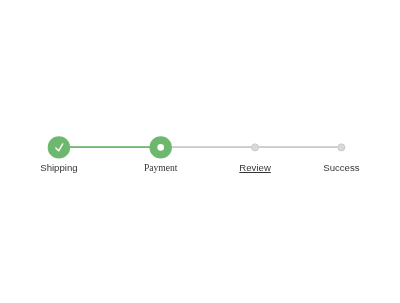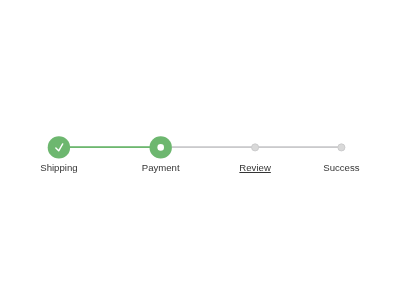--- a/index.html
+++ b/index.html
@@ -66,17 +66,17 @@
     <g>
       <circle class="node-disc" cx="255.1" cy="147.4" r="3.55" fill="#D9D9D9" stroke="#C9C9CB" stroke-width="0.9"></circle>
     </g>
 
     <g>
       <circle class="node-disc" cx="341.4" cy="147.4" r="3.55" fill="#D9D9D9" stroke="#C9C9CB" stroke-width="0.9"></circle>
     </g>
   </svg>
 
   <div class="step-label" style="left: -41.1px; top: 161.6px; color: rgb(53, 53, 53);">Shipping</div>
-  <div class="step-label" style="left: 60.7px; top: 161.6px; color: rgb(53, 53, 53);">Payment</div>
+  <div class="step-label" style="left: 60.7px; top: 161.6px; color: rgb(53, 53, 53); font-family: Liberation Serif, serif;">Payment</div>
   <div class="step-label" style="left: 155.1px; top: 161.6px; color: rgb(53, 53, 53); text-decoration: underline;">Review</div>
   <div class="step-label" style="left: 241.4px; top: 161.6px; color: rgb(53, 53, 53);">Success</div>
 
 </div>
 
 </body></html>

